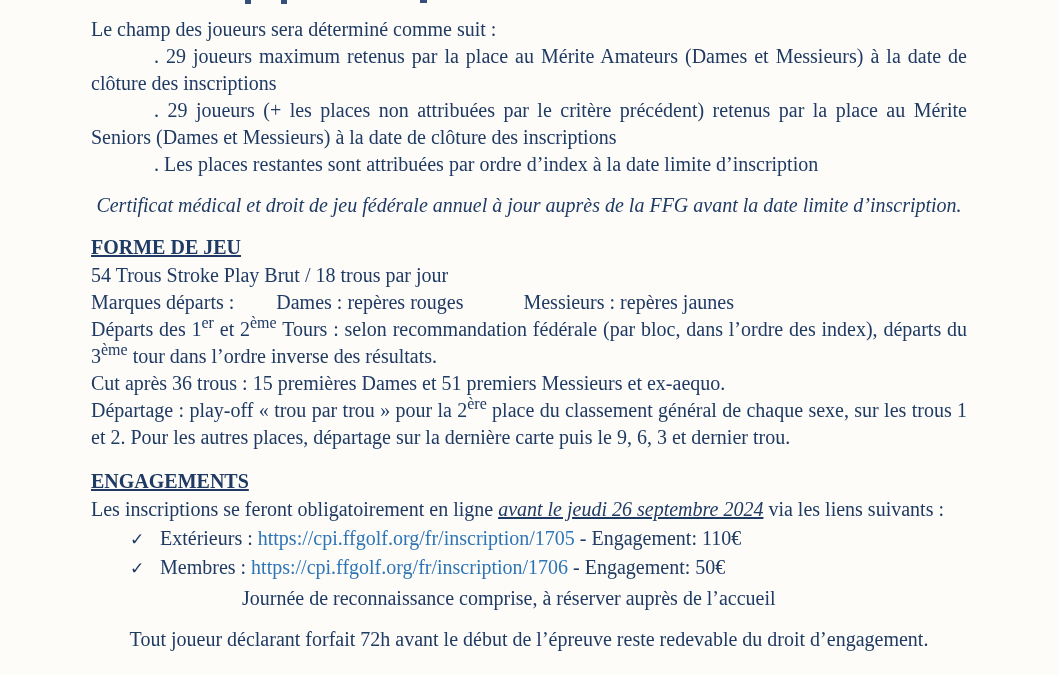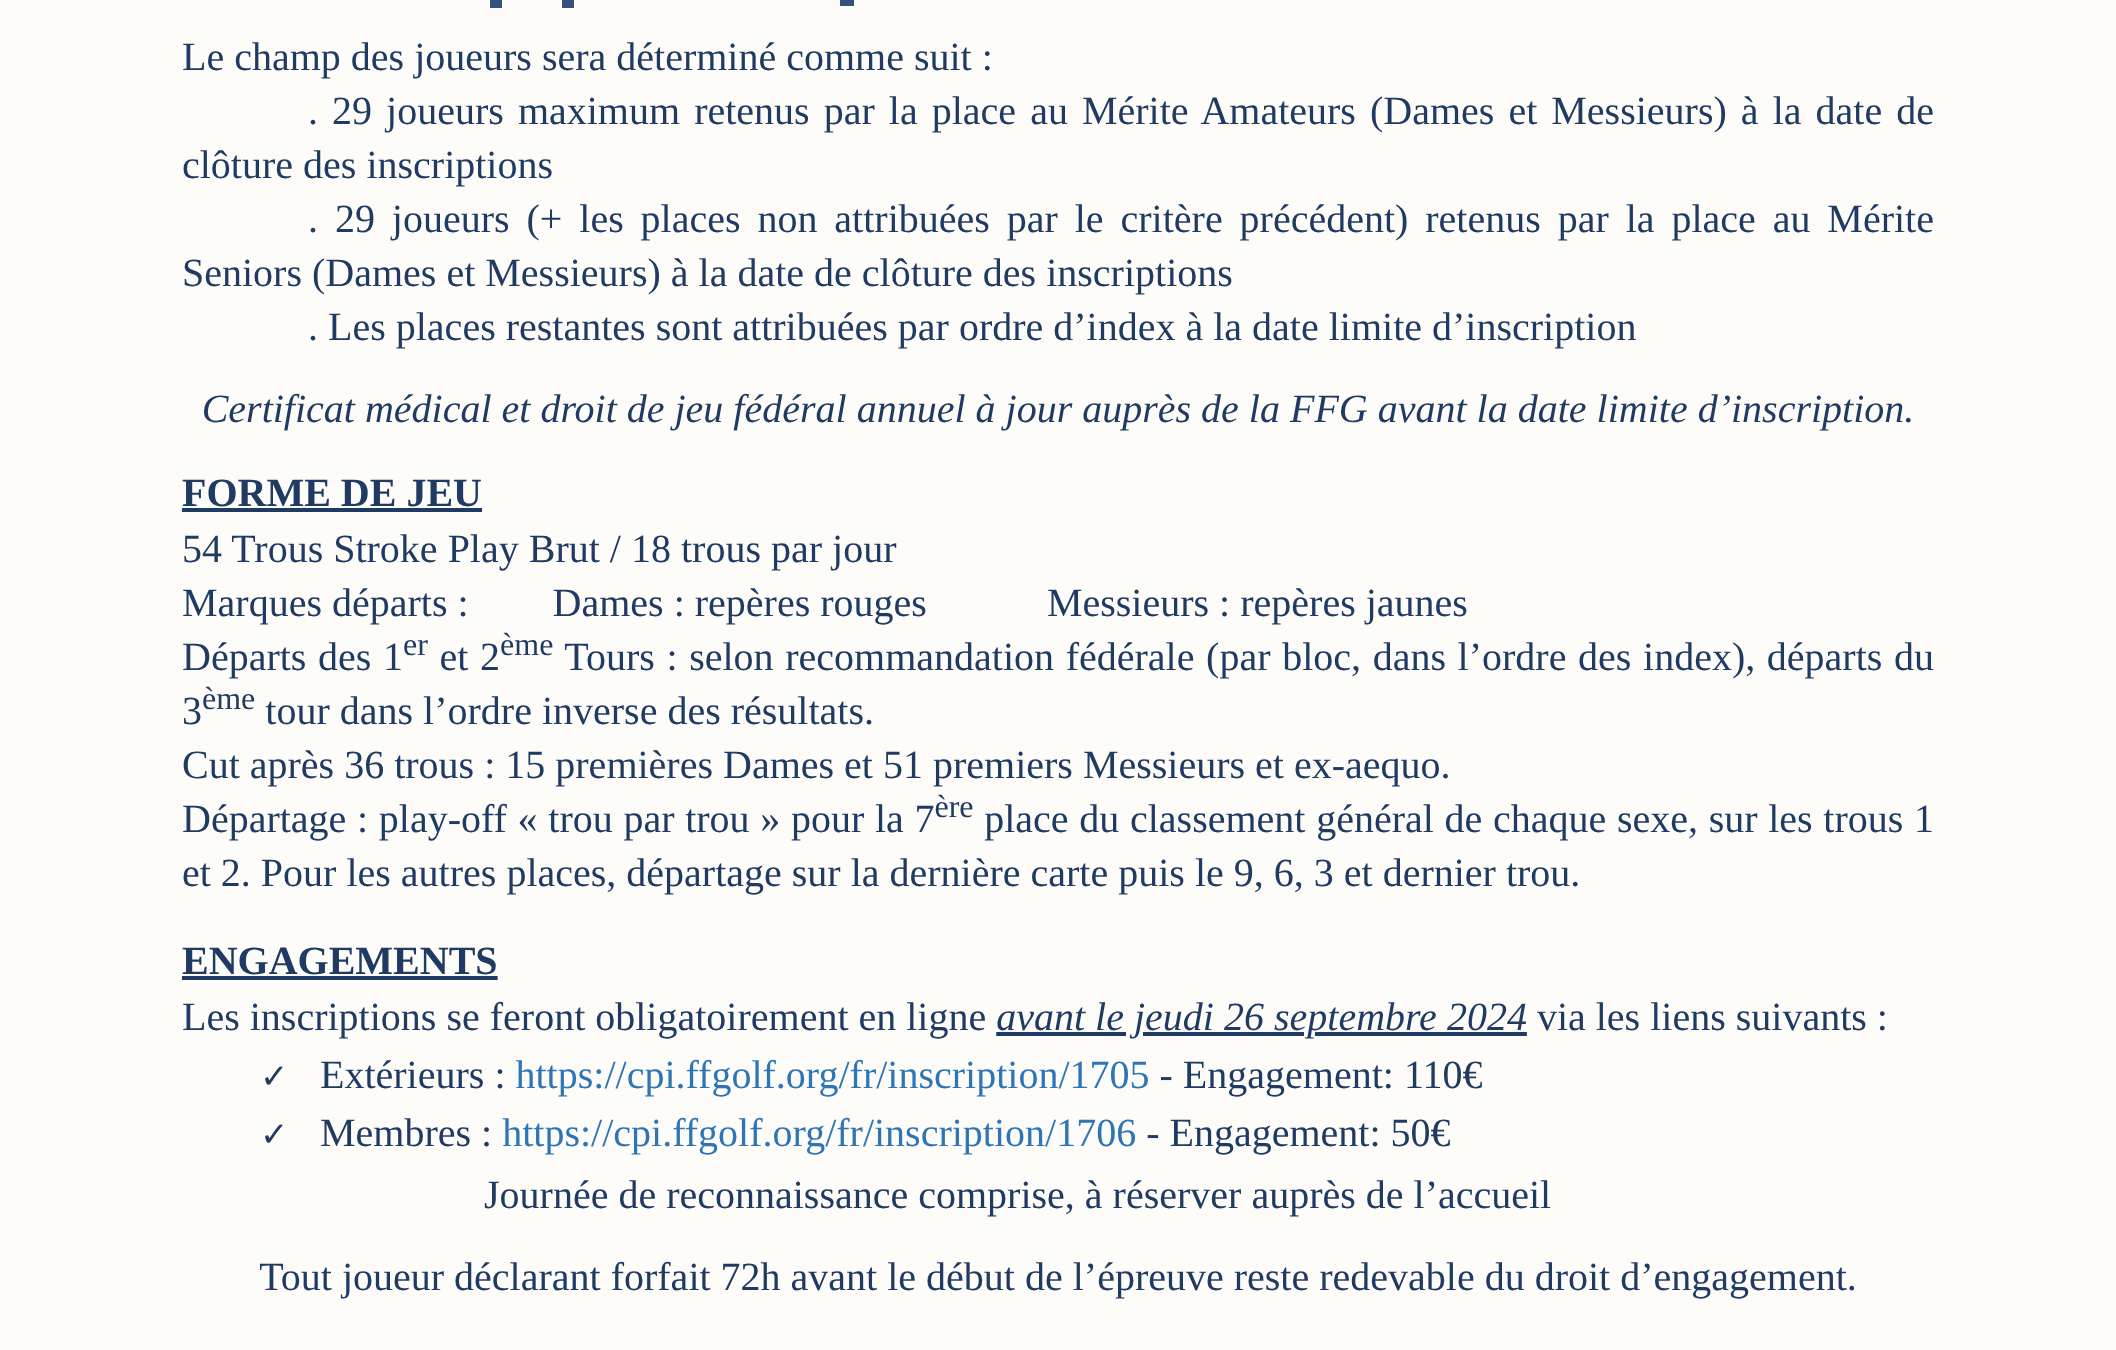--- a/index.html
+++ b/index.html
@@ -69,28 +69,28 @@
       <i class="m3"></i>
   </div>
 
   <div class="content">
 
     <p class="left">Le champ des joueurs sera déterminé comme suit :</p>
     <p class="indent">. 29 joueurs maximum retenus par la place au Mérite Amateurs (Dames et Messieurs) à la date de clôture des inscriptions</p>
     <p class="indent">. 29 joueurs (+ les places non attribuées par le critère précédent) retenus par la place au Mérite Seniors (Dames et Messieurs) à la date de clôture des inscriptions</p>
     <p class="indent left">. Les places restantes sont attribuées par ordre d’index à la date limite d’inscription</p>
 
-    <p class="notice">Certificat médical et droit de jeu fédéral annuel à jour auprès de la FFG avant la date limite d’inscription.</p>
+    <p class="notice">Certificat médical et droit de jeu fédérale annuel à jour auprès de la FFG avant la date limite d’inscription.</p>
 
     <div class="heading">FORME DE JEU</div>
     <p class="left">54 Trous Stroke Play Brut / 18 trous par jour</p>
     <p class="left"><span>Marques départs :</span><span style="display:inline-block;width:42px"></span><span>Dames : repères rouges</span><span style="display:inline-block;width:60px"></span><span>Messieurs : repères jaunes</span></p>
     <p><span>Départs des 1</span><sup class="seg-sup">er</sup><span> et 2</span><sup class="seg-sup">ème</sup><span> Tours : selon recommandation fédérale (par bloc, dans l’ordre des index), départs du 3</span><sup class="seg-sup">ème</sup><span> tour dans l’ordre inverse des résultats.</span></p>
     <p class="left">Cut après 36 trous : 15 premières Dames et 51 premiers Messieurs et ex-aequo.</p>
-    <p><span>Départage : play-off « trou par trou » pour la 7</span><sup class="seg-sup">ère</sup><span> place du classement général de chaque sexe, sur les trous 1 et 2. Pour les autres places, départage sur la dernière carte puis le 9, 6, 3 et dernier trou.</span></p>
+    <p><span>Départage : play-off « trou par trou » pour la 2</span><sup class="seg-sup">ère</sup><span> place du classement général de chaque sexe, sur les trous 1 et 2. Pour les autres places, départage sur la dernière carte puis le 9, 6, 3 et dernier trou.</span></p>
 
     <div class="heading eng">ENGAGEMENTS</div>
     <p><span>Les inscriptions se feront obligatoirement en ligne </span><span class="seg-emph">avant le jeudi 26 septembre 2024</span><span> via les liens suivants :</span></p>
 
     <div class="bullets">
       <div class="bullet">
         <span class="check">✓</span>
         <span><span>Extérieurs : </span><a class="seg-link">https://cpi.ffgolf.org/fr/inscription/1705</a><span> - Engagement: 110€</span></span>
       </div>
       <div class="bullet">

